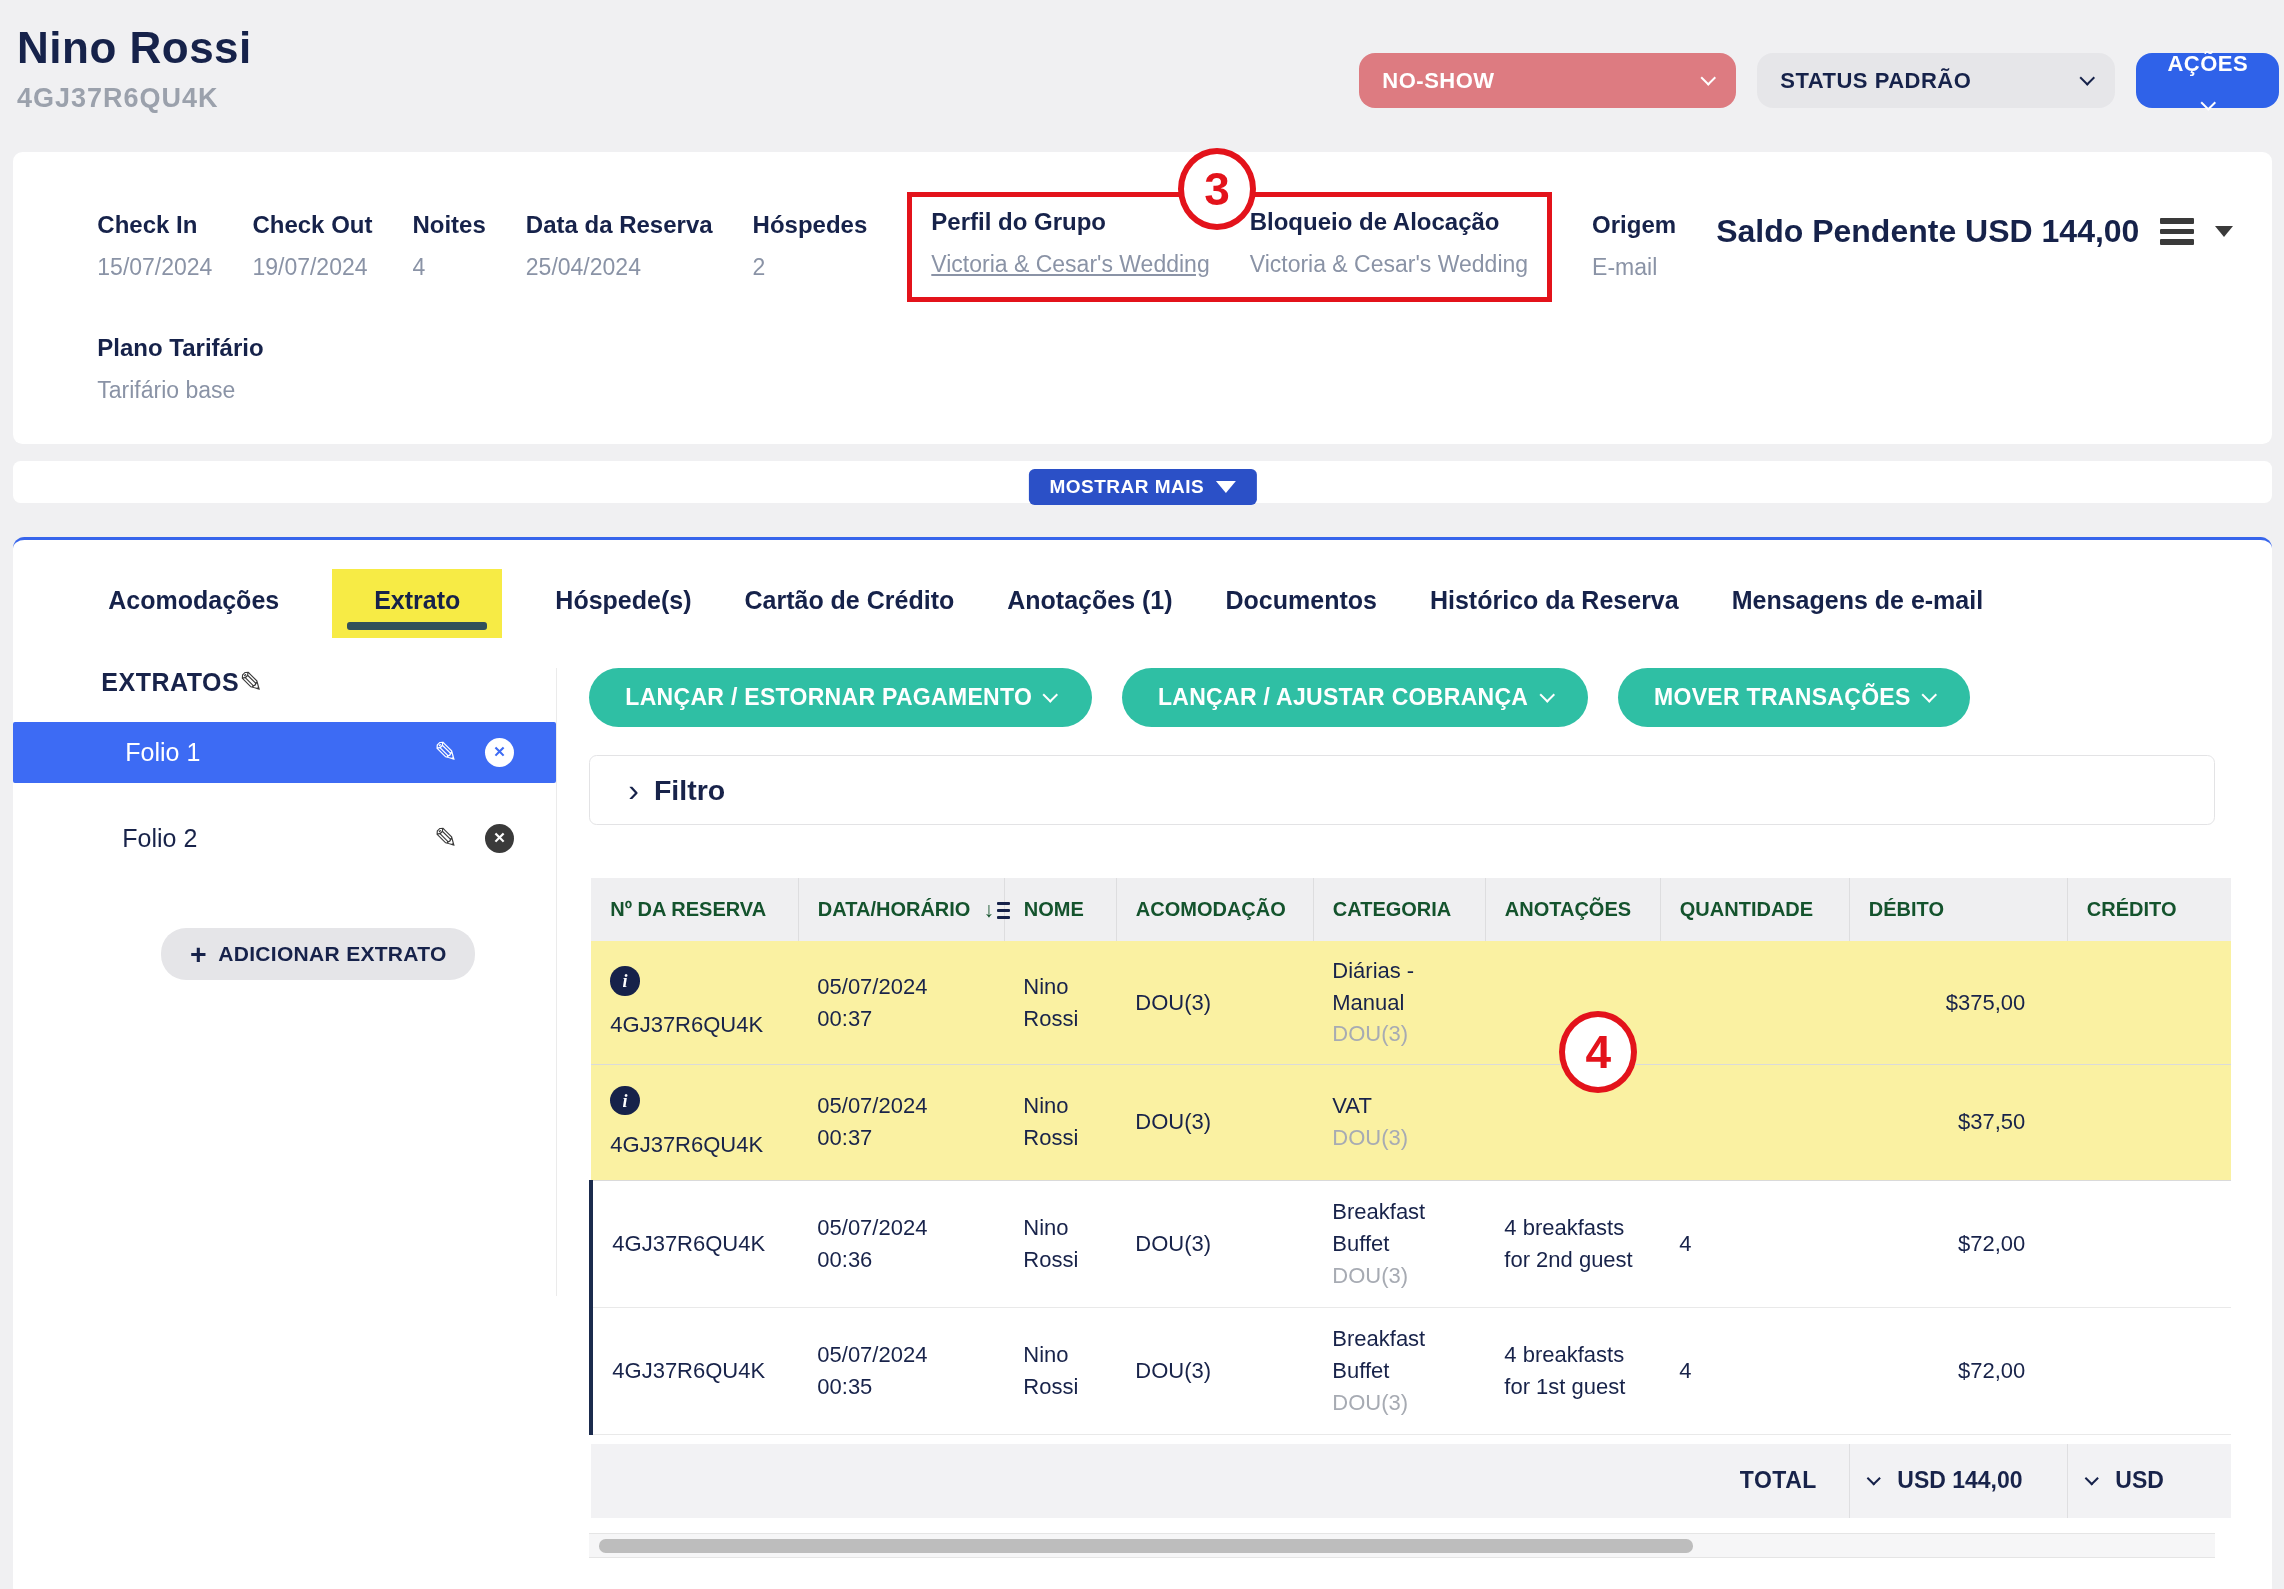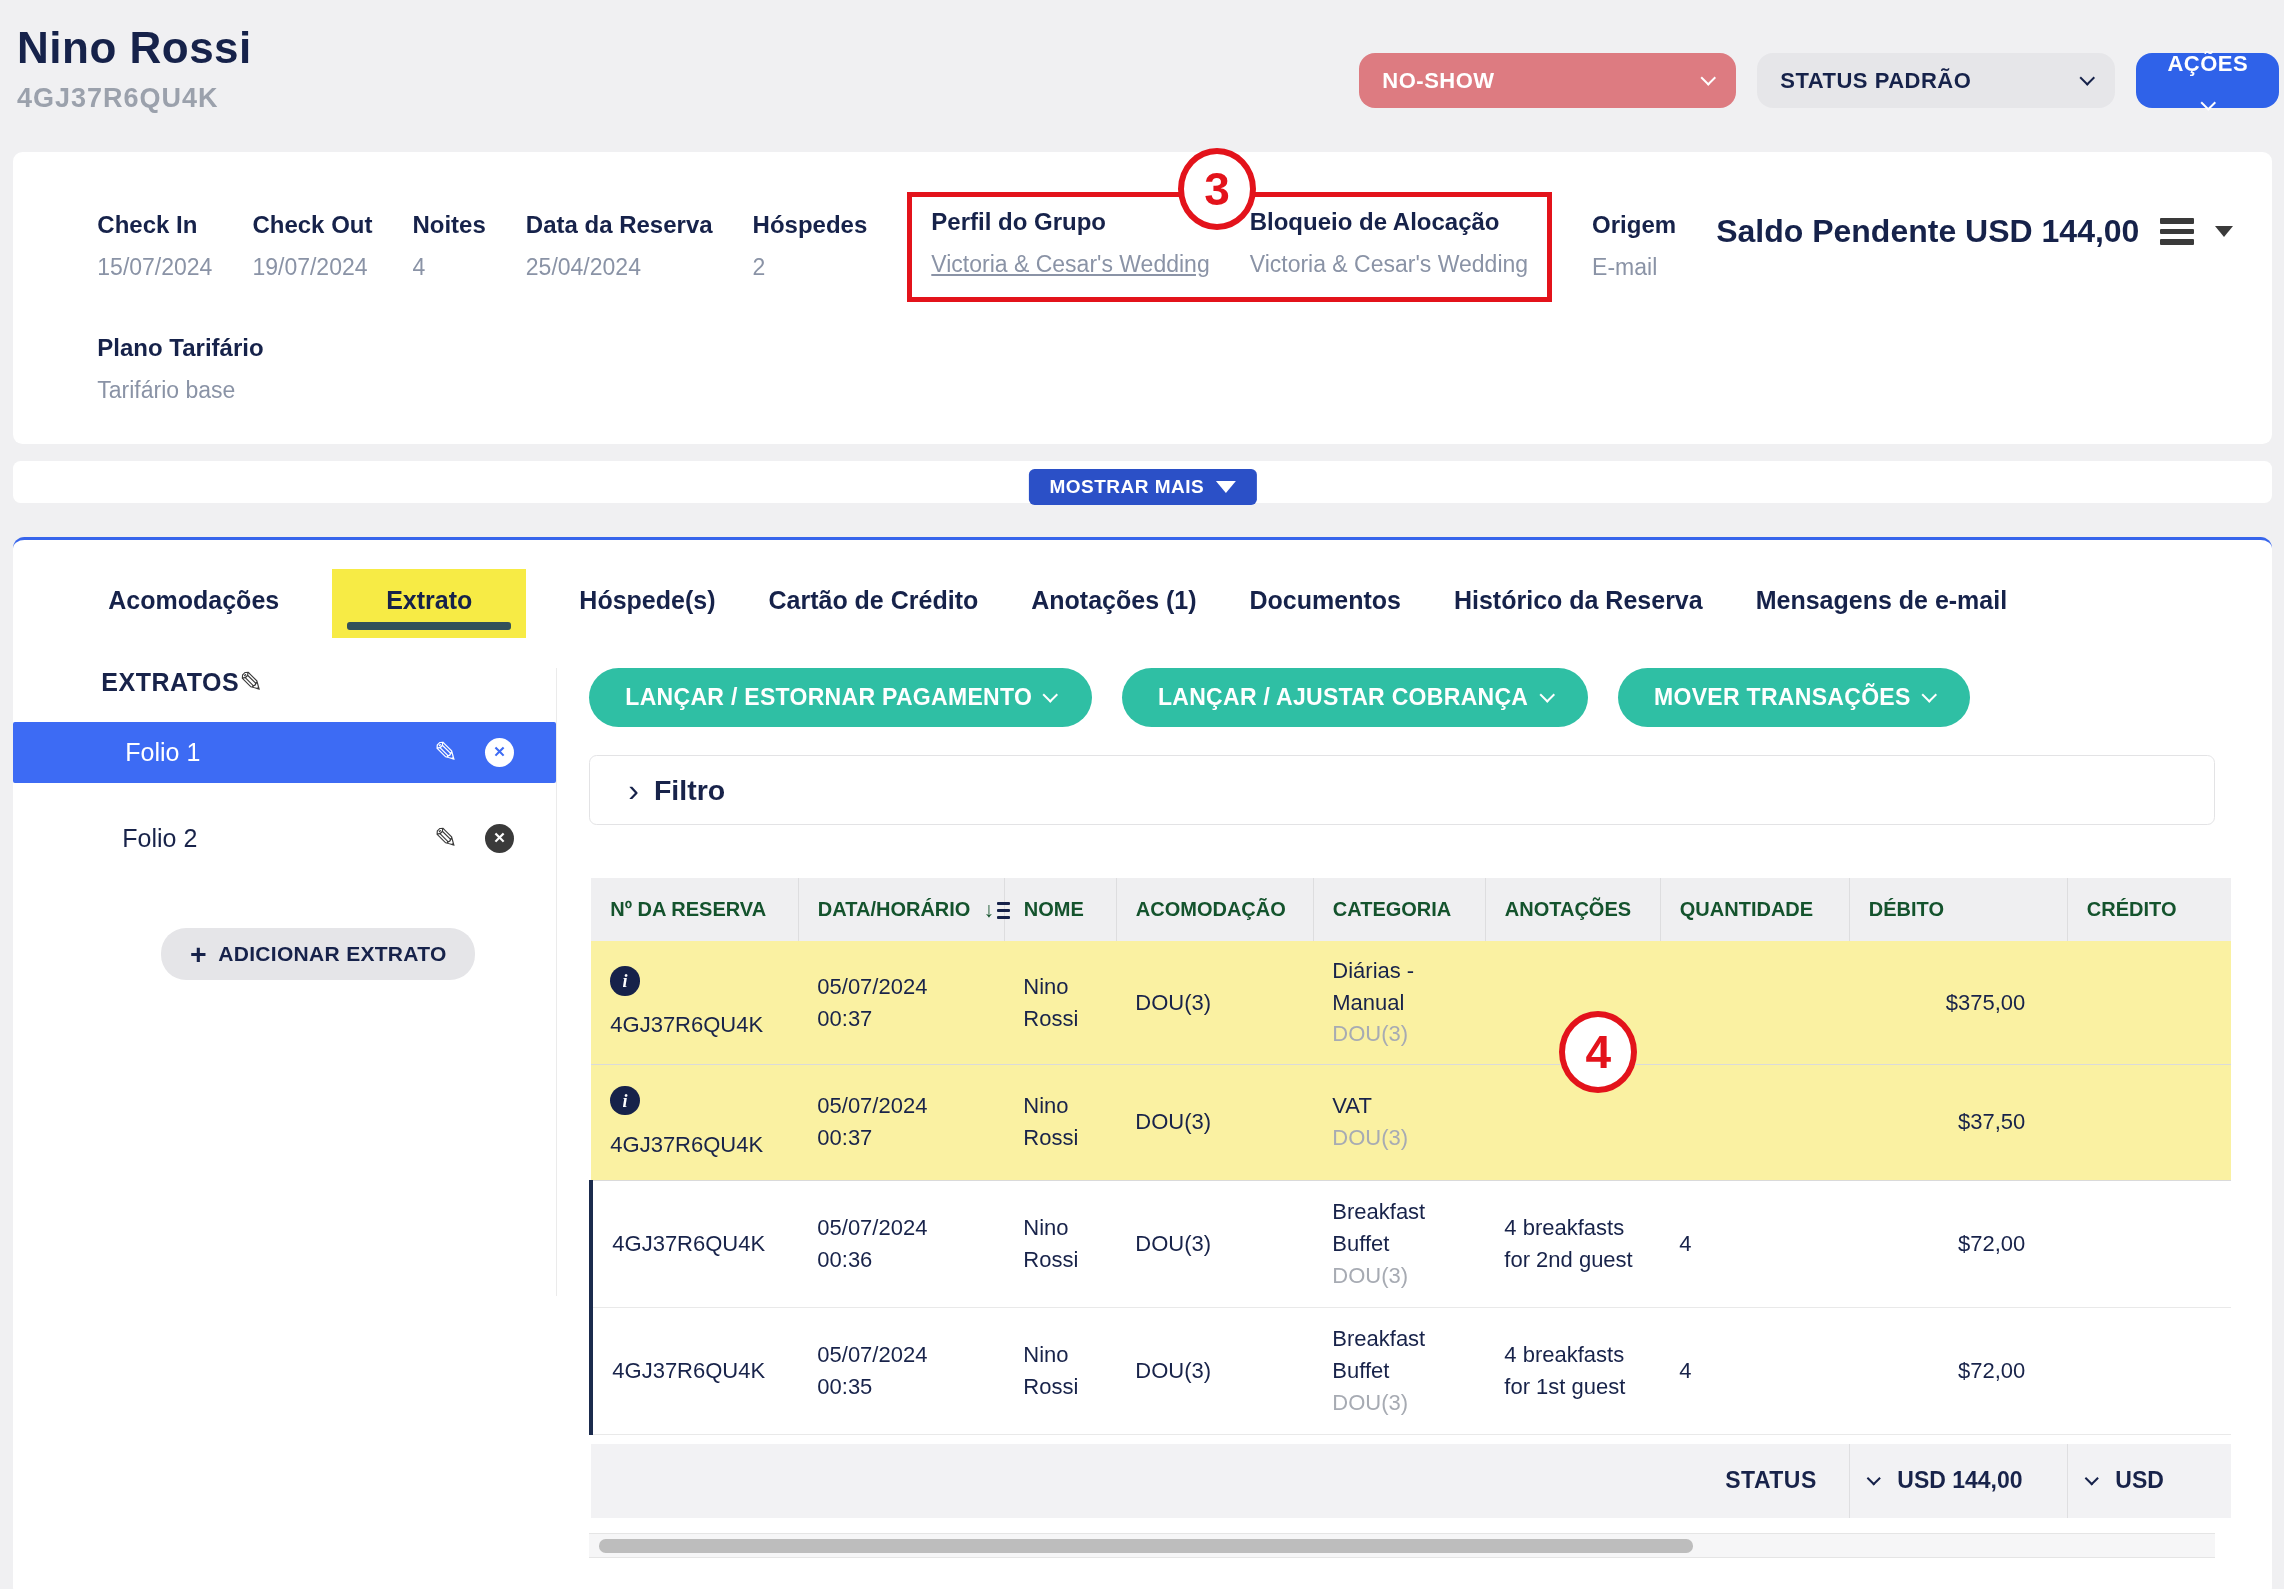--- a/index.html
+++ b/index.html
@@ -55,21 +55,21 @@
     cursor:pointer; letter-spacing:0.5px; }
   .tri-white { width:0; height:0; border-left:10.5px solid transparent;
     border-right:10.5px solid transparent; border-top:12.4px solid #fff; }
 
   
   .main-card { background:#fff; margin:34px 13.3px 0; border-radius:11.4px;
     border-top:3.8px solid #3765EC; height:1061px; overflow:hidden; }
   .tabs { display:flex; align-items:flex-start; gap:53px; padding:28.5px 19px 0 95px; }
   .tab { font-size:25px; font-weight:bold; color:#16224A; padding:17px 0 23px;
     cursor:pointer; white-space:nowrap; }
-  .tab.active { background:#F7EB45; padding:17px 54px 23px; position:relative; }
+  .tab.active { background:#F7EB45; padding:17px 42px 23px; position:relative; }
   .tab.active::after { content:""; position:absolute; left:15px; right:15px; bottom:7.6px;
     height:8.6px; background:#32505A; border-radius:2.9px; }
 
   .content-row { display:flex; align-items:flex-start; margin-top:30px; height:100%; }
   
   .folio-side { width:544px; flex:none; padding:0 21px 0 88px; border-right:1px solid #EBEBEB;
     min-height:628px; }
   .side-head { display:flex; align-items:center; }
   .side-title { font-size:25px; font-weight:bold; letter-spacing:0.5px; }
   .pencil { font-size:28.5px; color:#3A3A3A; cursor:pointer; line-height:1; }
@@ -412,21 +412,21 @@
               </td>
               <td>4 breakfasts for 1st guest</td>
               <td>4</td>
               <td class="td-debit">$72,00</td>
               <td class="td-credit"></td>
             </tr>
             <tr class="spacer-row">
                 <td colspan="9"></td>
               </tr>
             <tr class="total-row">
-              <td colspan="7" class="total-label-cell">STATUS</td>
+              <td colspan="7" class="total-label-cell">TOTAL</td>
               <td class="total-cell">
                 <div class="total-inner">
                   <span class="chev-navy"></span>
                   <span>USD 144,00</span>
                 </div>
               </td>
               <td class="total-cell">
                 <div class="total-inner">
                   <span class="chev-navy"></span>
                   <span>USD</span>

